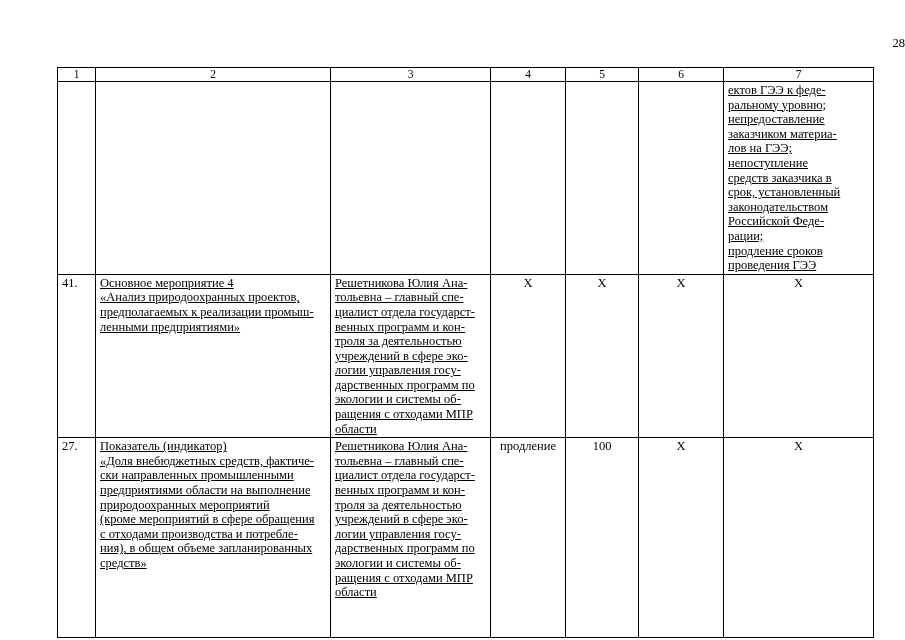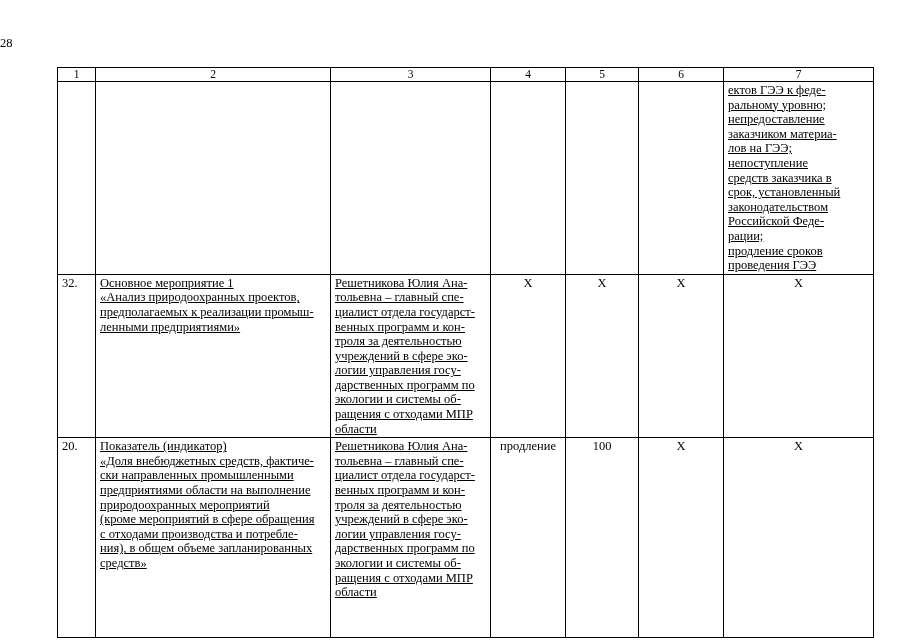--- a/index.html
+++ b/index.html
@@ -11,21 +11,21 @@
     background: #ffffff;
     color: #000000;
     font-family: "Liberation Serif", serif;
     overflow: hidden;
   }
   .page-number {
     position: absolute;
     top: 36px;
     left: 0;
     width: 100%;
-    text-align: left;
+    text-align: right;
     font-size: 12.5px;
   }
   table.doc-table {
     position: absolute;
     top: 67px;
     left: 57px;
     width: 816px;
     border-collapse: collapse;
     table-layout: fixed;
   }
@@ -94,43 +94,43 @@
 непоступление
 средств заказчика в
 срок, установленный
 законодательством
 Российской  Феде-
 рации;
 продление сроков
 проведения ГЭЭ</td>
       </tr>
       <tr>
-        <td class="cell-num">32.</td>
-        <td class="cell-text">Основное мероприятие 1
+        <td class="cell-num">41.</td>
+        <td class="cell-text">Основное мероприятие 4
 «Анализ природоохранных проектов,
 предполагаемых к реализации промыш-
 ленными предприятиями»</td>
         <td class="cell-text">Решетникова Юлия Ана-
 тольевна – главный спе-
 циалист отдела государст-
 венных программ и кон-
 троля за деятельностью
 учреждений в сфере эко-
 логии управления госу-
 дарственных программ по
 экологии и системы об-
 ращения с отходами МПР
 области</td>
         <td class="cell-center">X</td>
         <td class="cell-center">X</td>
         <td class="cell-center">X</td>
         <td class="cell-center">X</td>
       </tr>
       <tr class="row-last">
-        <td class="cell-num">20.</td>
+        <td class="cell-num">27.</td>
         <td class="cell-text">Показатель (индикатор)
 «Доля внебюджетных средств, фактиче-
 ски направленных промышленными
 предприятиями области на выполнение
 природоохранных мероприятий
 (кроме мероприятий в сфере обращения
 с отходами производства и потребле-
 ния), в общем объеме запланированных
 средств»</td>
         <td class="cell-text">Решетникова Юлия Ана-

